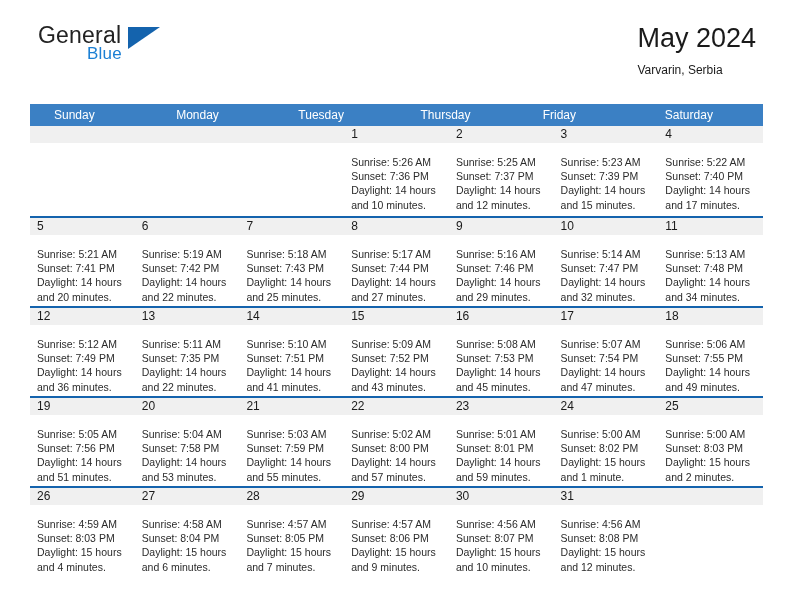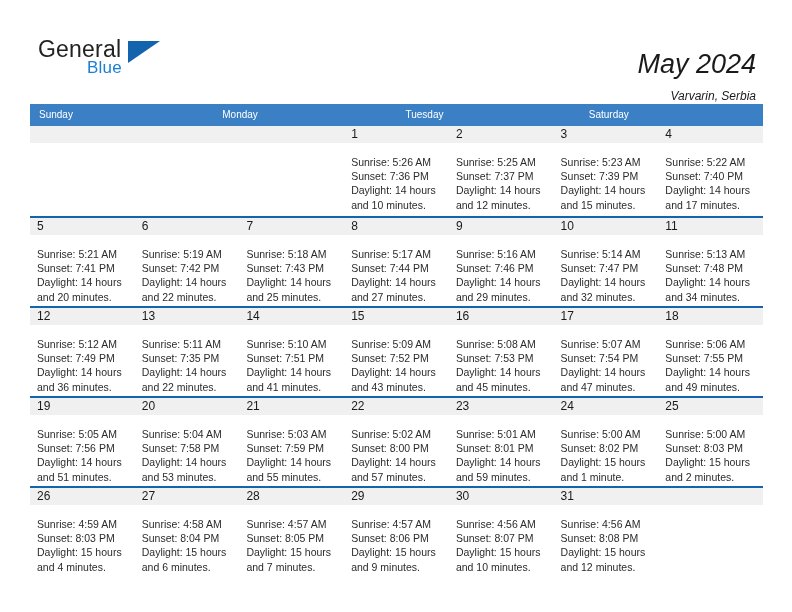--- a/index.html
+++ b/index.html
@@ -26,21 +26,21 @@
   .header {
     position: absolute;
     left: 0;
     top: 0;
     width: 792px;
     height: 100px;
   }
   .logo {
     position: absolute;
     left: 38px;
-    top: 36px;
+    top: 22px;
     width: 210px;
     height: 56px;
   }
   .logo-general {
     position: absolute;
     left: 0;
     top: 0;
     font-size: 23px;
     letter-spacing: 0.2px;
     color: #222222;
@@ -60,23 +60,21 @@
     left: 90px;
     top: 5px;
     width: 0;
     height: 0;
     border-left: 32px solid #1463ad;
     border-bottom: 22px solid transparent;
   }
   .title-block {
     position: absolute;
     right: 36px;
-    top: 48px;
-    text-align: right;
-    font-style: italic;
+    top: 22px;
   }
   .cal-title {
     font-size: 27px;
     color: #1a1a1a;
     line-height: 32px;
     white-space: nowrap;
   }
   .cal-subtitle {
     font-size: 12px;
     color: #1a1a1a;
@@ -93,23 +91,23 @@
     width: 733px;
   }
   .weekdays {
     display: flex;
     background: #3b80c4;
     height: 22px;
   }
   .weekday {
     flex: 1 1 0;
     color: #ffffff;
-    font-size: 10px;
+    font-size: 12px;
     line-height: 22px;
-    padding-left: 9px;
+    padding-left: 24px;
     box-sizing: border-box;
     white-space: nowrap;
   }
   .week {
     display: flex;
     height: 90px;
     border-top: 2px solid #1463ad;
     box-sizing: border-box;
   }
   .week.first {
@@ -164,20 +162,22 @@
       <div class="cal-title">May 2024</div>
       <div class="cal-subtitle">Varvarin, Serbia</div>
     </div>
   </div>
 
   <div class="calendar">
     <div class="weekdays">
       <div class="weekday">Sunday</div>
       <div class="weekday">Monday</div>
       <div class="weekday">Tuesday</div>
+      <div class="weekday">Thursday</div>
+      <div class="weekday">Friday</div>
       <div class="weekday">Saturday</div>
     </div>
 
     <div id="weeks-container">
         <div class="week first">
           <div class="day empty">
             <div class="day-band"></div>
             <span class="day-num"></span>
           </div>
           <div class="day empty">

